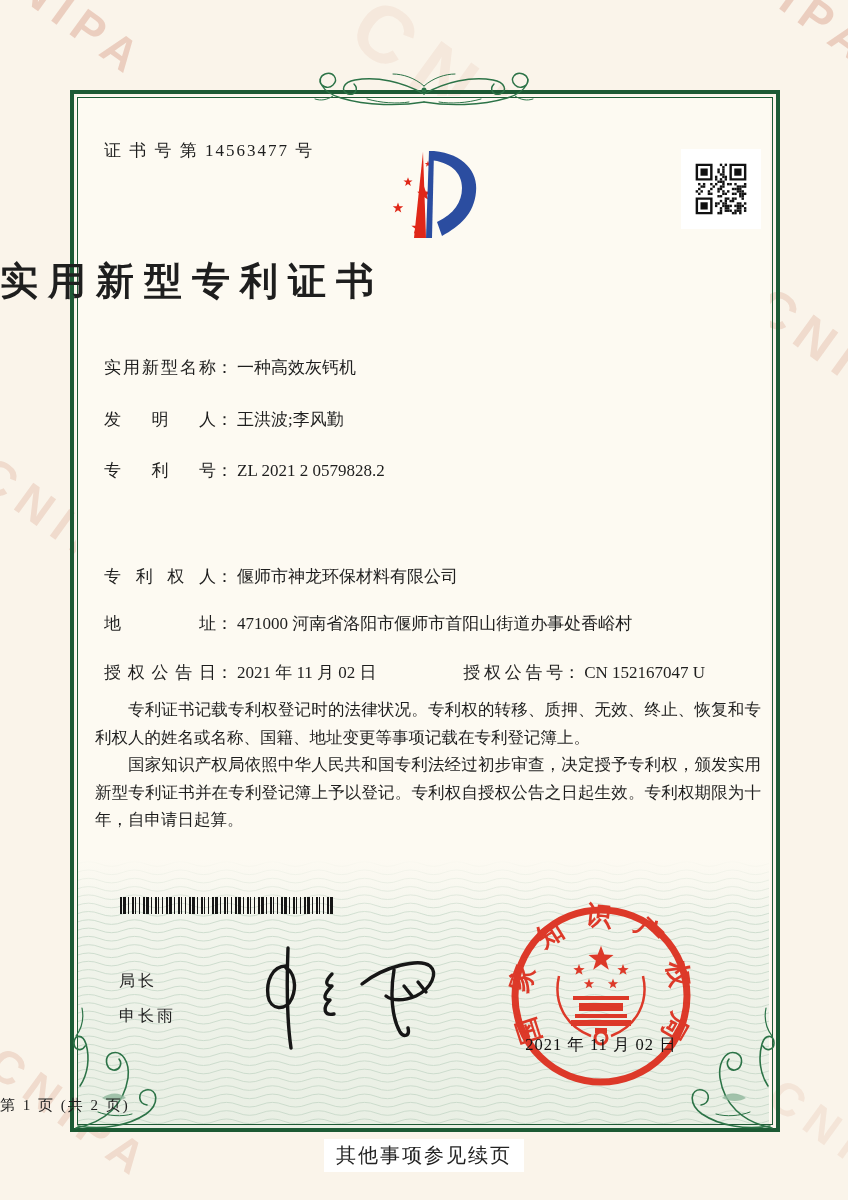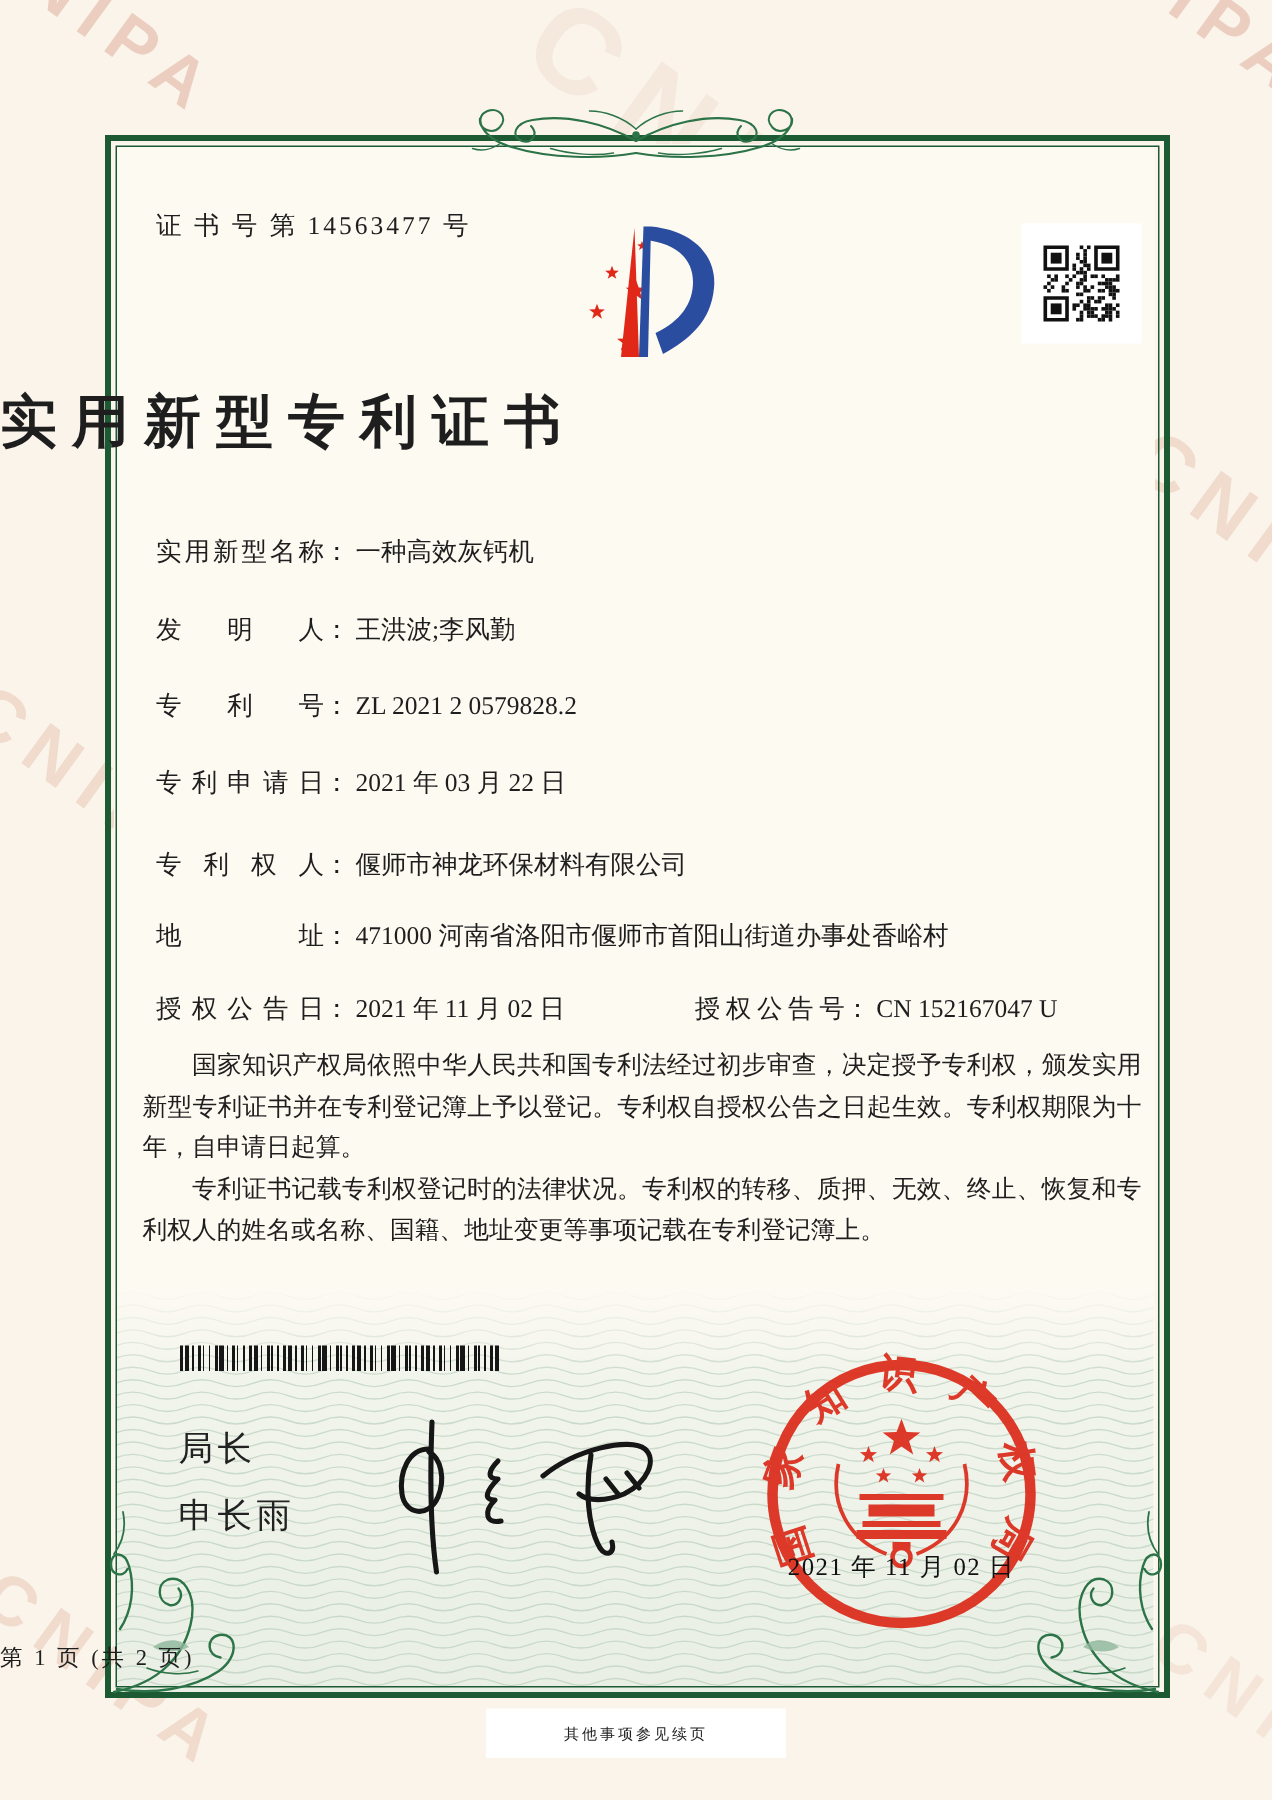--- a/index.html
+++ b/index.html
@@ -35,28 +35,28 @@
       line-height:27.5px;text-align:justify;}
   .body-text p{margin:0;text-indent:2em;}
   .barcode{position:absolute;left:120px;top:897px;width:214px;height:17px;
       background:repeating-linear-gradient(90deg,
         #161616 0 2px,rgba(0,0,0,0) 2px 3px,
         #161616 3px 6px,rgba(0,0,0,0) 6px 8px,
         #161616 8px 9px,rgba(0,0,0,0) 9px 12px,
         #161616 12px 14px,rgba(0,0,0,0) 14px 15px,
         #161616 15px 16px,rgba(0,0,0,0) 16px 19px,
         #161616 19px 20px,rgba(0,0,0,0) 20px 23px);}
-  .officer{position:absolute;left:119px;top:950px;font-size:23px;letter-spacing:3px;
+  .officer{position:absolute;left:119px;top:971px;font-size:16px;letter-spacing:3px;
       font-family:"Liberation Sans","DejaVu Sans",sans-serif;color:#222;}
   .officer div{margin-bottom:14px;}
   .seal-date{position:absolute;left:499px;top:1034px;width:204px;text-align:center;
       font-size:16.5px;letter-spacing:1px;color:#111;}
   .page-num{position:absolute;left:0;top:1096px;width:848px;text-align:left;font-size:15px;letter-spacing:2px;}
   .note-box{position:absolute;left:324px;top:1139px;width:200px;height:33px;background:#ffffff;
-      display:flex;align-items:center;justify-content:center;font-size:10px;letter-spacing:2px;color:#222;}
+      display:flex;align-items:center;justify-content:center;font-size:20px;letter-spacing:2px;color:#222;}
   .qr-wrap{position:absolute;left:681px;top:149px;width:80px;height:80px;background:#fff;}
   svg{display:block;}
 </style>
 </head>
 <body>
 
 <svg width="0" height="0" style="position:absolute" aria-hidden="true">
   <defs>
     <path id="st5" d="M0,-12L3,-4L11.4,-3.7L4.6,1.5L7.1,9.7L0,4.8L-7.1,9.7L-4.6,1.5L-11.4,-3.7L-3,-4Z"></path>
   </defs>
@@ -293,38 +293,35 @@
 
   <div class="frow" style="top:408px;">
     <span class="flabel">发明人</span><span>：</span><span class="fval">王洪波;李风勤</span>
   </div>
   <div class="frow" style="top:356px;">
     <span class="flabel">实用新型名称</span><span>：</span><span class="fval">一种高效灰钙机</span>
   </div>
   <div class="frow" style="top:459px;">
     <span class="flabel">专利号</span><span>：</span><span class="fval">ZL 2021 2 0579828.2</span>
   </div>
-  <div class="frow" style="top:510px;">
-    <span class="flabel">专利申请日</span><span>：</span><span class="fval">2021 年 03 月 22 日</span>
-  </div>
   <div class="frow" style="top:565px;">
     <span class="flabel">专利权人</span><span>：</span><span class="fval">偃师市神龙环保材料有限公司</span>
   </div>
   <div class="frow" style="top:612px;">
     <span class="flabel">地址</span><span>：</span><span class="fval">471000 河南省洛阳市偃师市首阳山街道办事处香峪村</span>
   </div>
   <div class="frow" style="top:661px;">
     <span class="flabel">授权公告日</span><span>：</span><span class="fval">2021 年 11 月 02 日</span>
     <span style="display:inline-block;width:78px;"></span>
     <span class="flabel2">授权公告号</span><span>：</span><span class="fval">CN 152167047 U</span>
   </div>
 
   <div class="body-text">
+    <p>专利证书记载专利权登记时的法律状况。专利权的转移、质押、无效、终止、恢复和专利权人的姓名或名称、国籍、地址变更等事项记载在专利登记簿上。</p>
     <p>国家知识产权局依照中华人民共和国专利法经过初步审查，决定授予专利权，颁发实用新型专利证书并在专利登记簿上予以登记。专利权自授权公告之日起生效。专利权期限为十年，自申请日起算。</p>
-    <p>专利证书记载专利权登记时的法律状况。专利权的转移、质押、无效、终止、恢复和专利权人的姓名或名称、国籍、地址变更等事项记载在专利登记簿上。</p>
   </div>
 
   <div class="barcode"></div>
 
   <div class="officer">
     <div>局长</div>
     <div>申长雨</div>
   </div>
 
   <svg class="abs" style="left:252px;top:942px;" width="195" height="112" viewBox="0 0 195 112">

